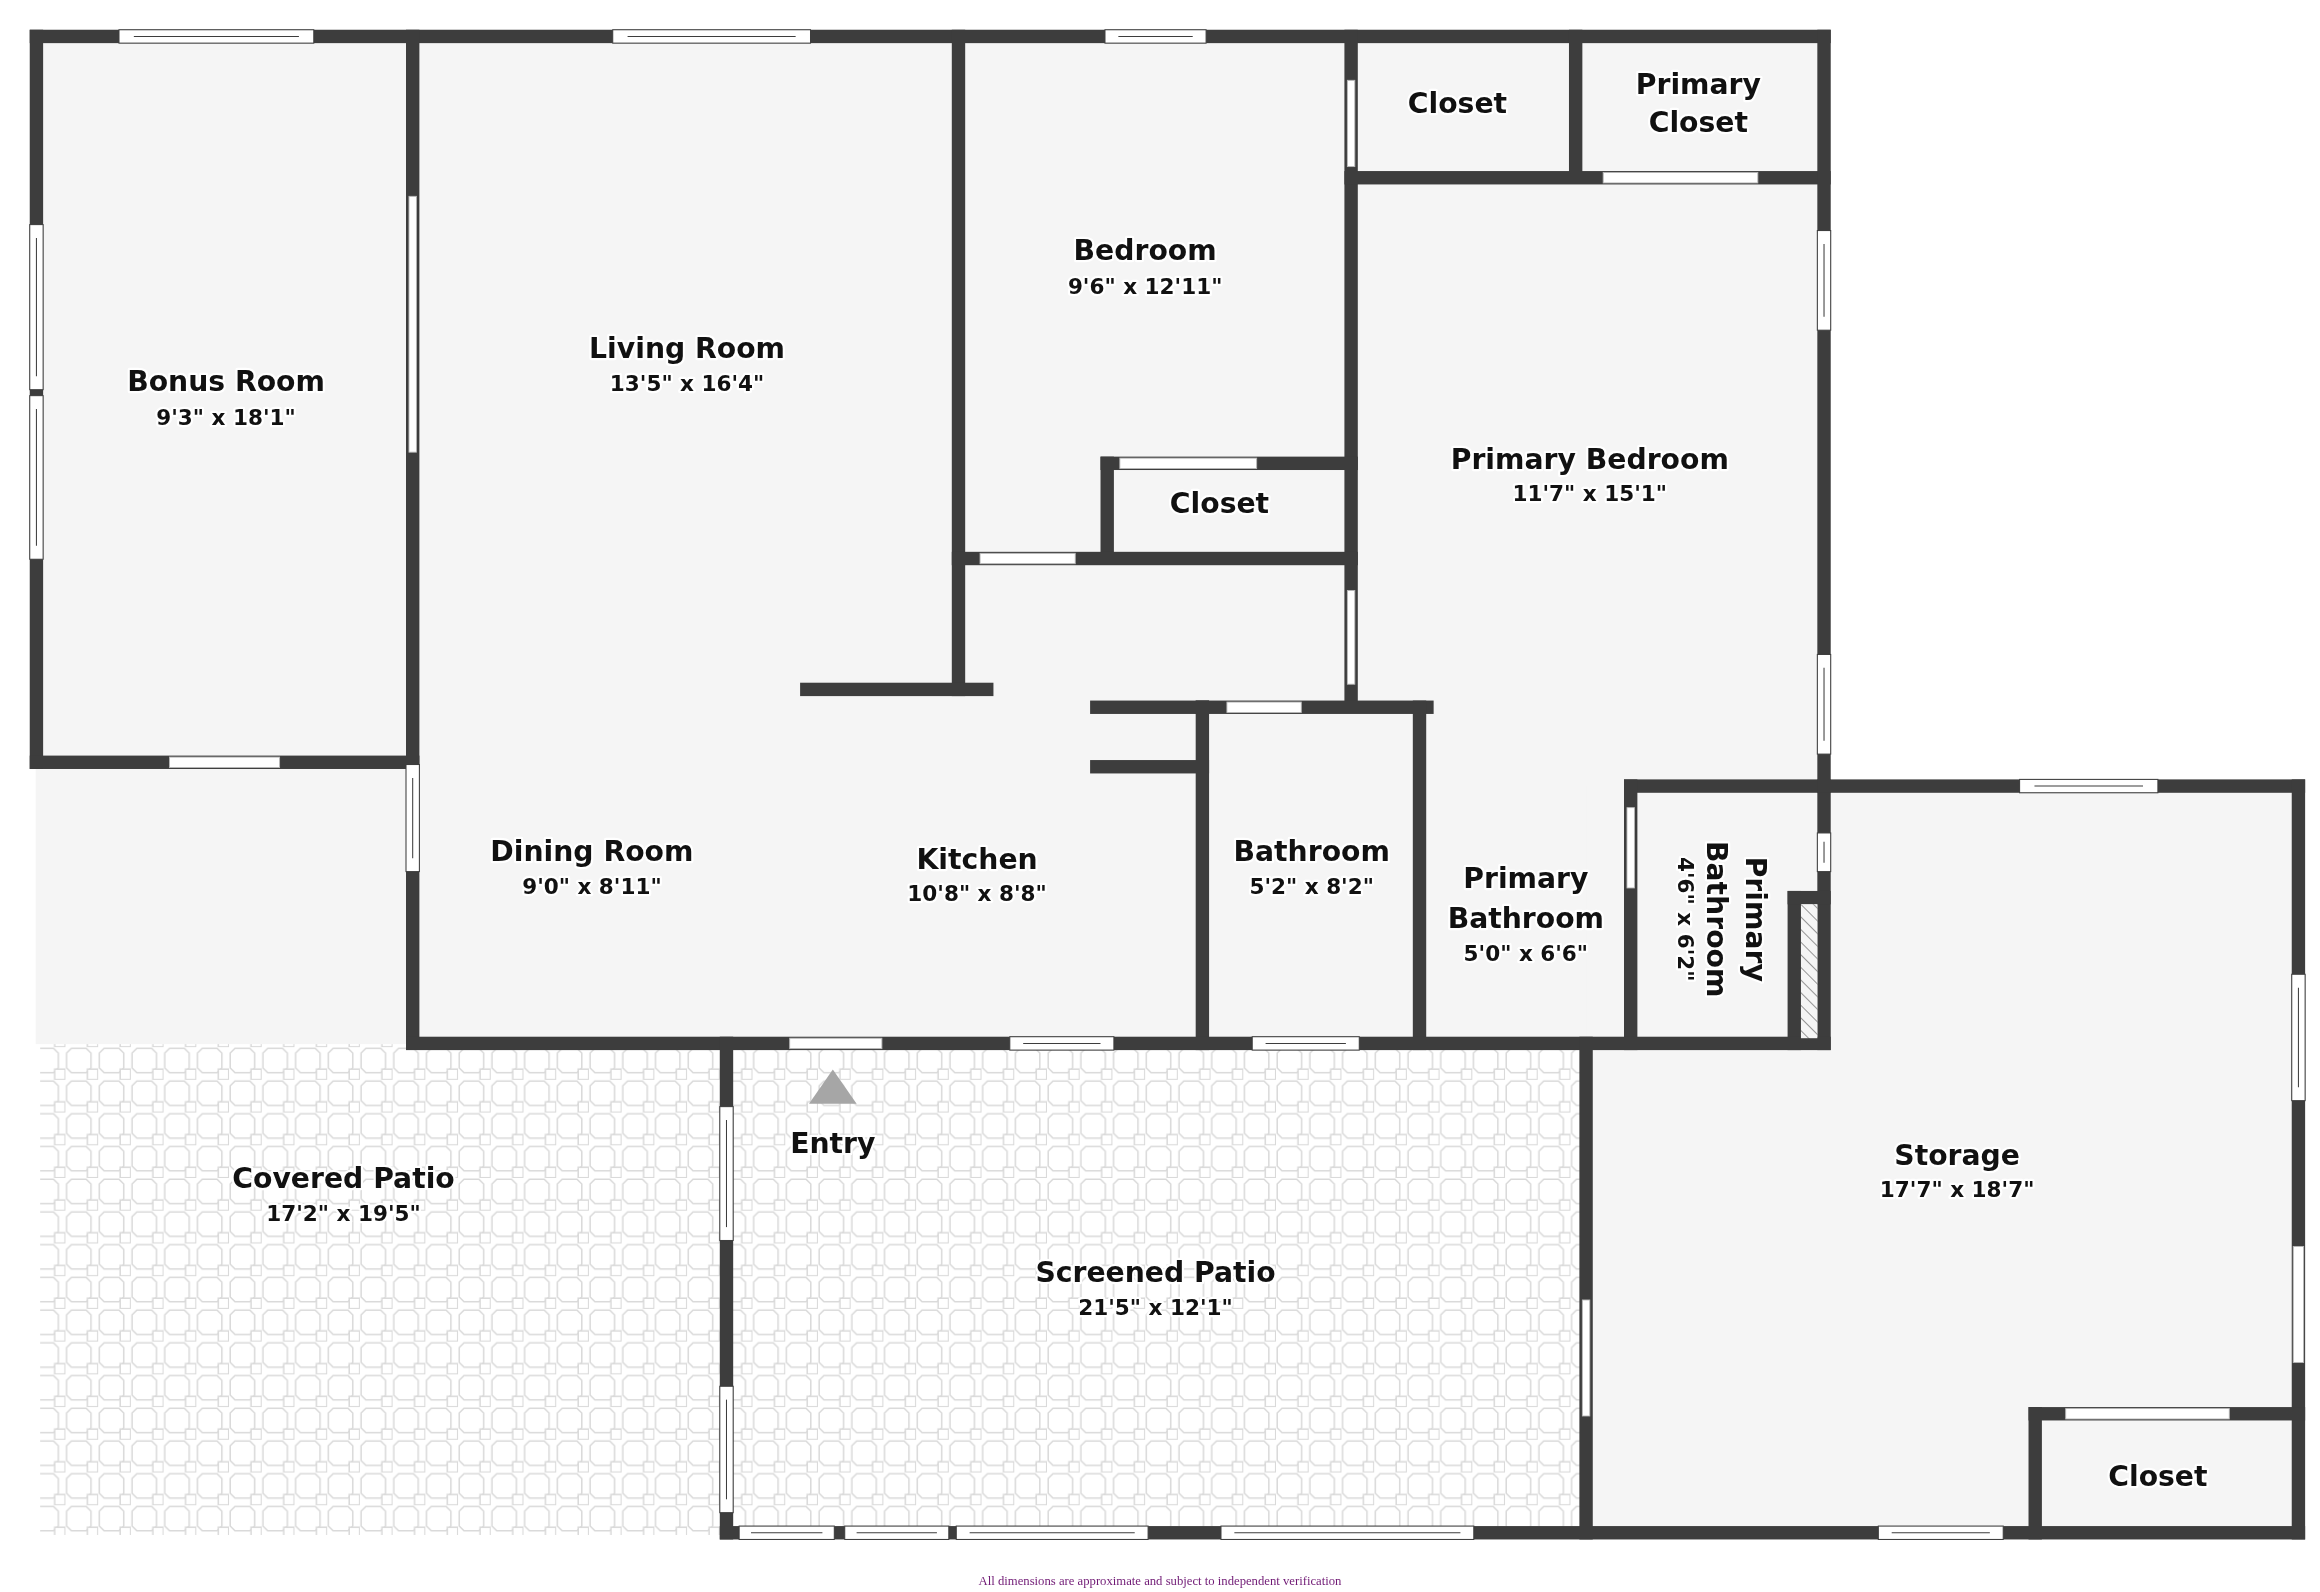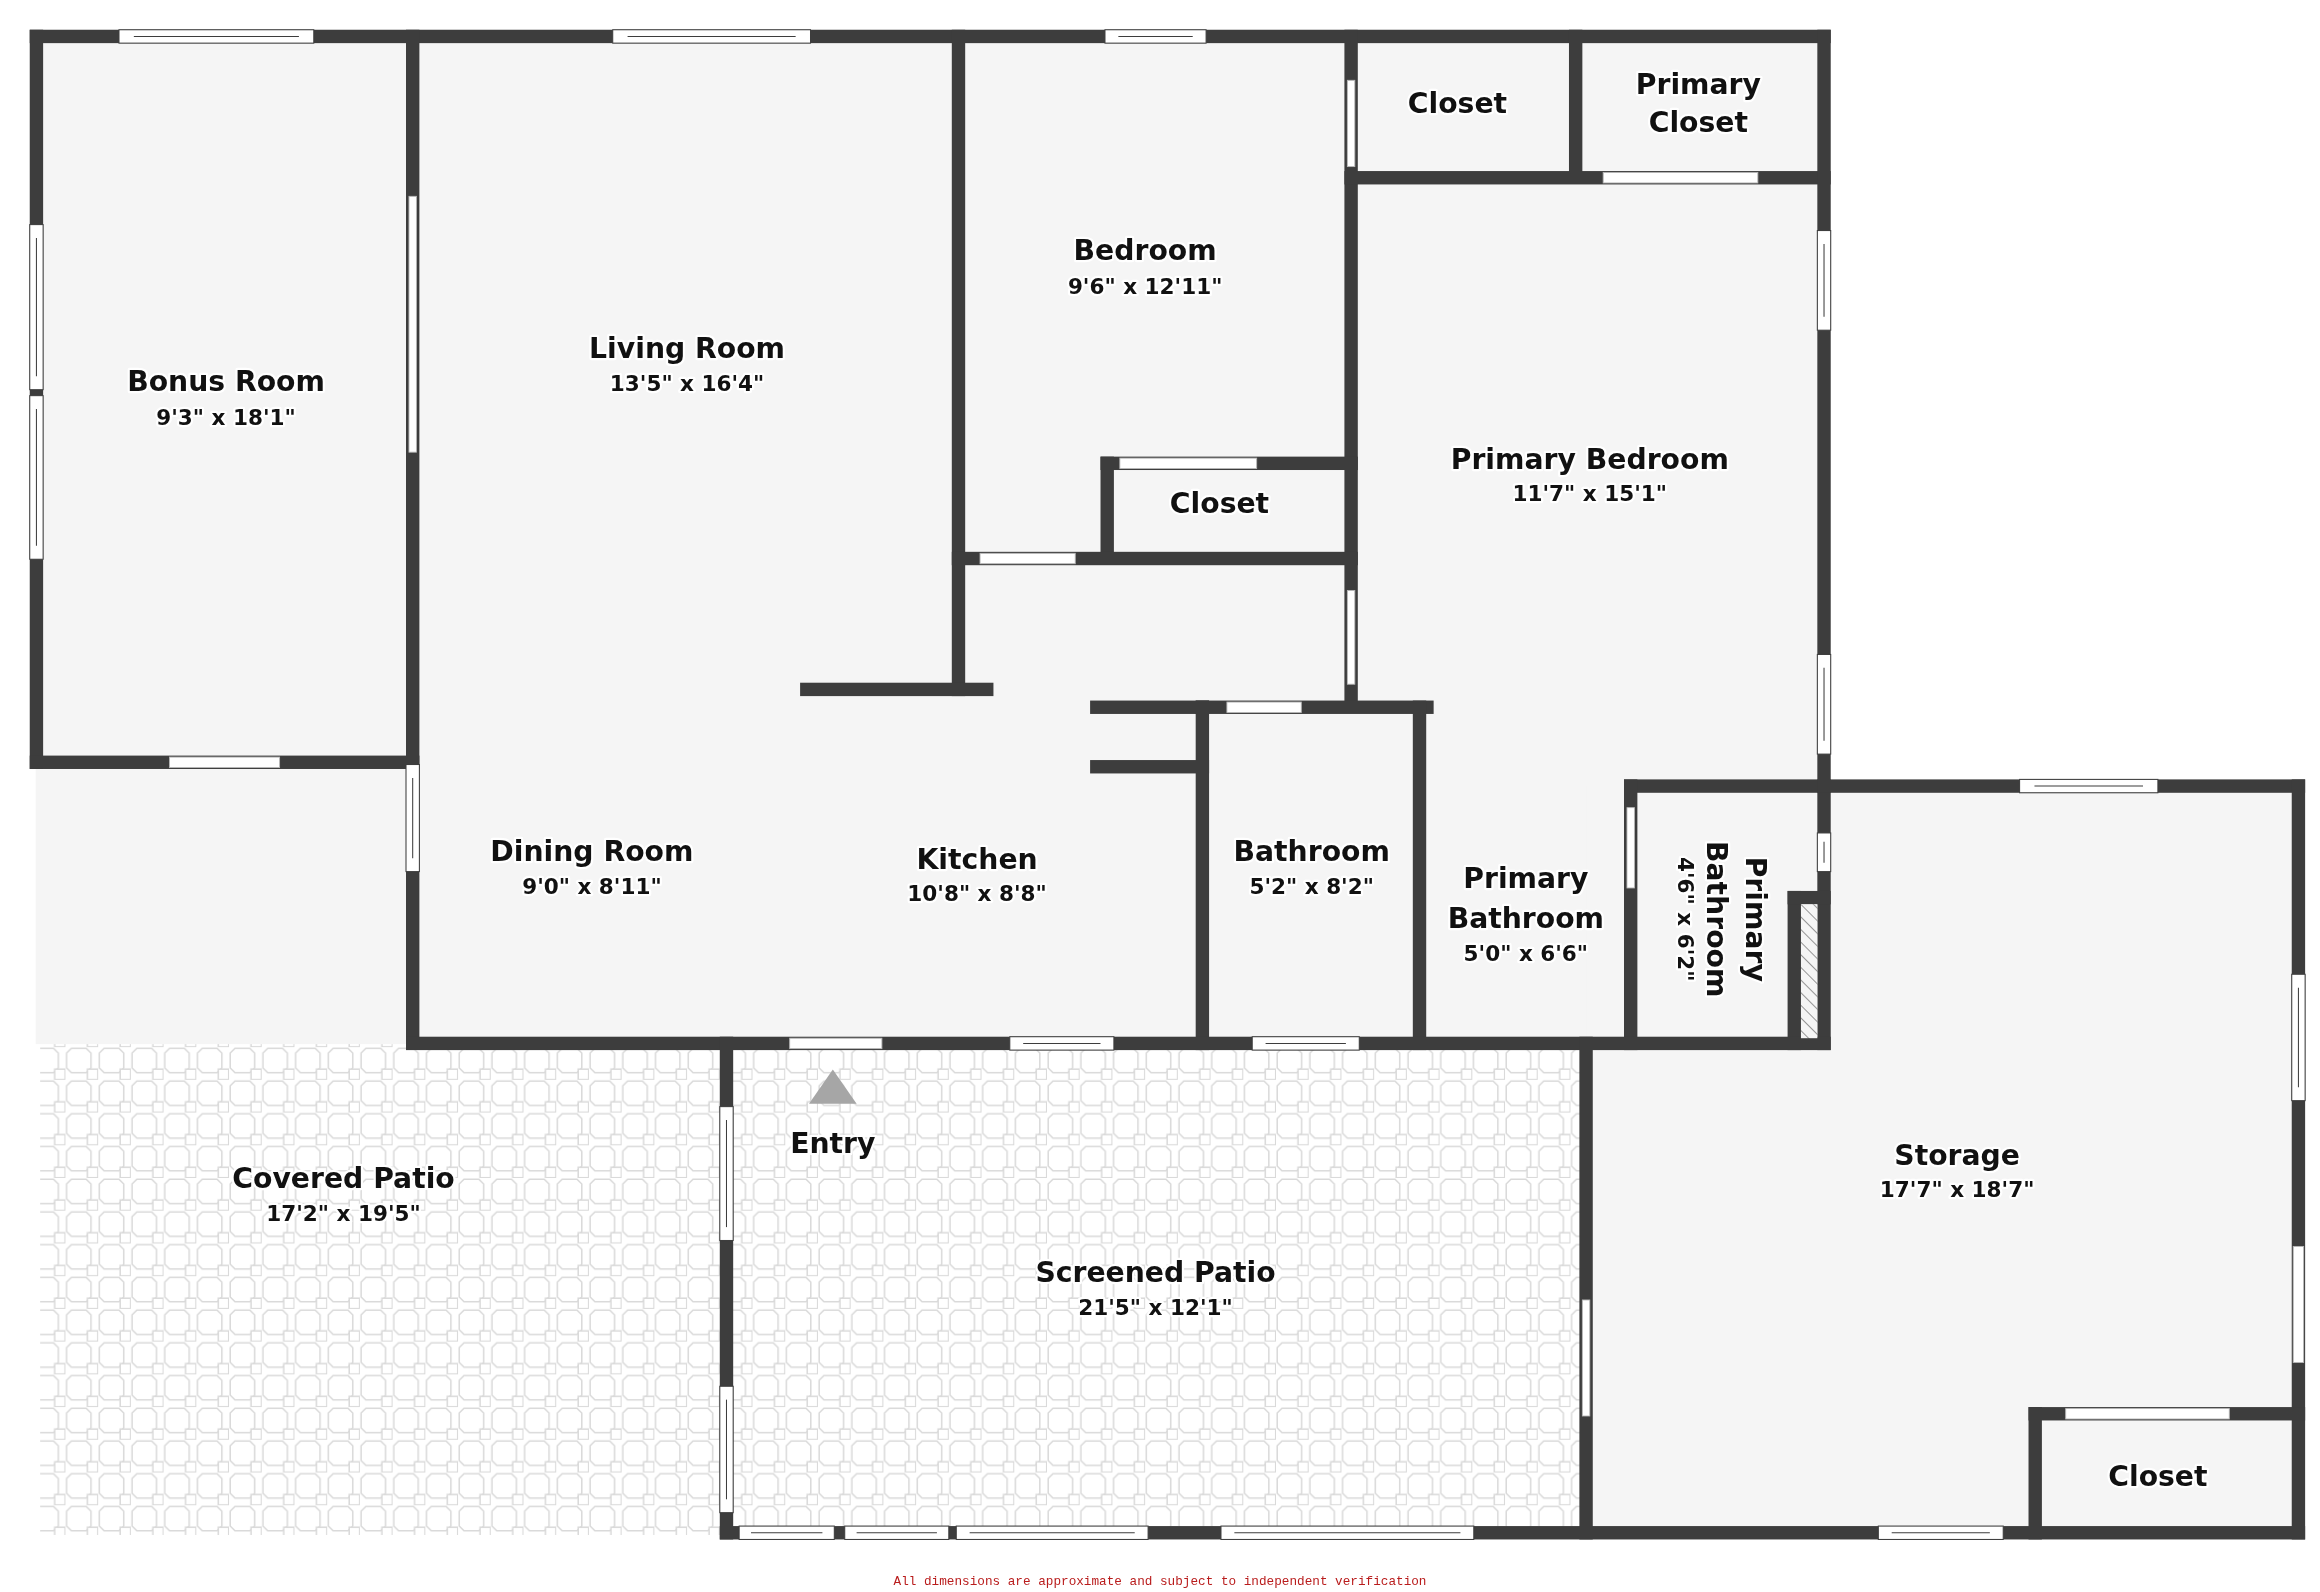--- a/index.html
+++ b/index.html
@@ -9,21 +9,21 @@
   .tile { fill: url(#tiles); }
   .wall { fill: #3d3d3d; }
   .opening { fill: #ffffff; stroke: #b8b8b8; stroke-width: 0.6; }
   .win { fill: #ffffff; stroke: #3d3d3d; stroke-width: 0.7; }
   .winline { stroke: #3d3d3d; stroke-width: 0.7; }
   .room-name { font-family: "DejaVu Sans", sans-serif; font-weight: bold; font-size: 19px; fill: #111111; text-anchor: middle;
                paint-order: stroke; stroke: #ffffff; stroke-width: 3px; stroke-linejoin: round; }
   .room-dim { font-family: "DejaVu Sans", sans-serif; font-weight: bold; font-size: 14.5px; fill: #111111; text-anchor: middle;
               paint-order: stroke; stroke: #ffffff; stroke-width: 3px; stroke-linejoin: round; }
   .footer { position: absolute; left: 0; width: 2320px; top: 1574px; text-align: center;
-            font-family: Liberation Mono, monospace; font-size: 12.7px; color: #b91c1c; }
+            font-family: Liberation Serif, serif; font-size: 12.7px; color: #701a75; }
   .entry-arrow { fill: #a6a6a6; }
 </style>
 </head>
 <body>
 
 <svg id="plan" viewBox="0 0 1560 1071" preserveAspectRatio="none" xmlns="http://www.w3.org/2000/svg">
   <defs>
     <pattern id="tiles" x="0" y="0" width="22" height="22" patternUnits="userSpaceOnUse">
       <rect width="22" height="22" fill="#ffffff"></rect>
 

